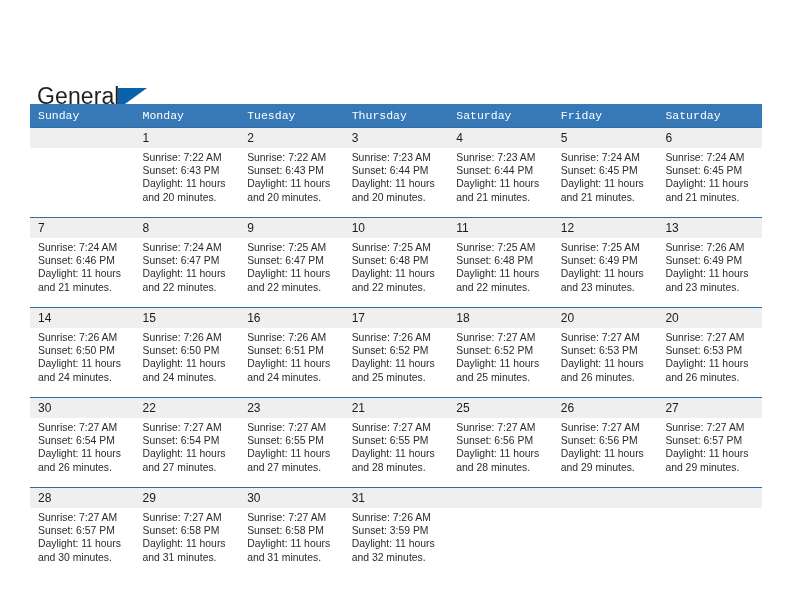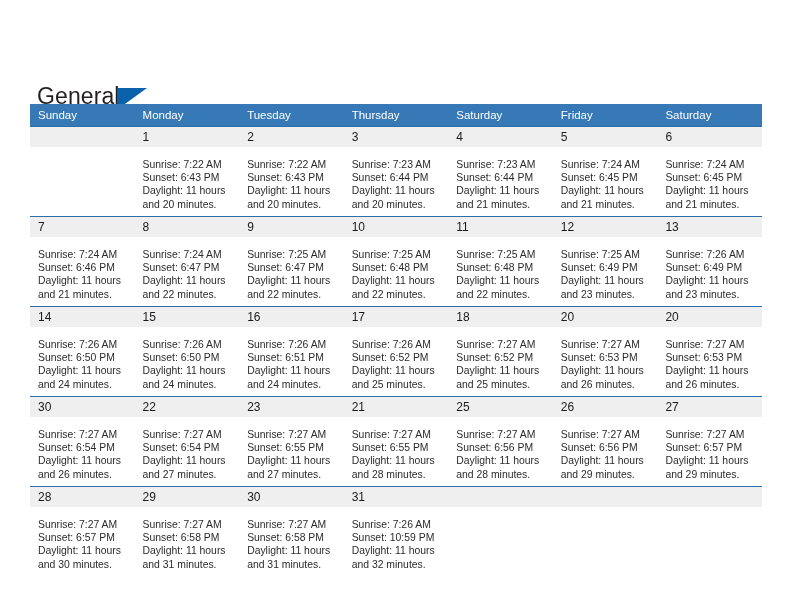--- a/index.html
+++ b/index.html
@@ -92,20 +92,21 @@
   }
   .calendar th {
     background: #3679b6;
     color: #ffffff;
     font-size: 11.5px;
     font-weight: normal;
     text-align: left;
     padding: 5px 0 5px 8px;
     height: 19px;
     box-sizing: border-box;
+    font-family: Liberation Mono, monospace;
   }
   .calendar td {
     vertical-align: top;
     padding: 0;
     width: 104.57px;
     border-top: 1.5px solid #2f6da8;
     background: #ffffff;
   }
   .week-row td {
     height: 89px;
@@ -116,21 +117,21 @@
     color: #1b1b1b;
     padding: 3px 0 3px 8px;
     height: 20px;
     box-sizing: border-box;
     line-height: 14px;
   }
   .daynum.empty {
     color: transparent;
   }
   .details {
-    padding: 11px 6px 0 8px;
+    padding: 3px 6px 0 8px;
     font-size: 10.4px;
     color: #2b2b2b;
     line-height: 13.2px;
   }
   .details div {
     white-space: nowrap;
   }
 </style>
 </head>
 <body>
@@ -438,21 +439,21 @@
               <div>Sunrise: 7:27 AM</div>
               <div>Sunset: 6:58 PM</div>
               <div>Daylight: 11 hours</div>
               <div>and 31 minutes.</div>
             </div>
           </td>
           <td>
             <div class="daynum">31</div>
             <div class="details">
               <div>Sunrise: 7:26 AM</div>
-              <div>Sunset: 10:59 PM</div>
+              <div>Sunset: 3:59 PM</div>
               <div>Daylight: 11 hours</div>
               <div>and 32 minutes.</div>
             </div>
           </td>
           <td>
             <div class="daynum empty"></div>
           </td>
           <td>
             <div class="daynum empty"></div>
           </td>

